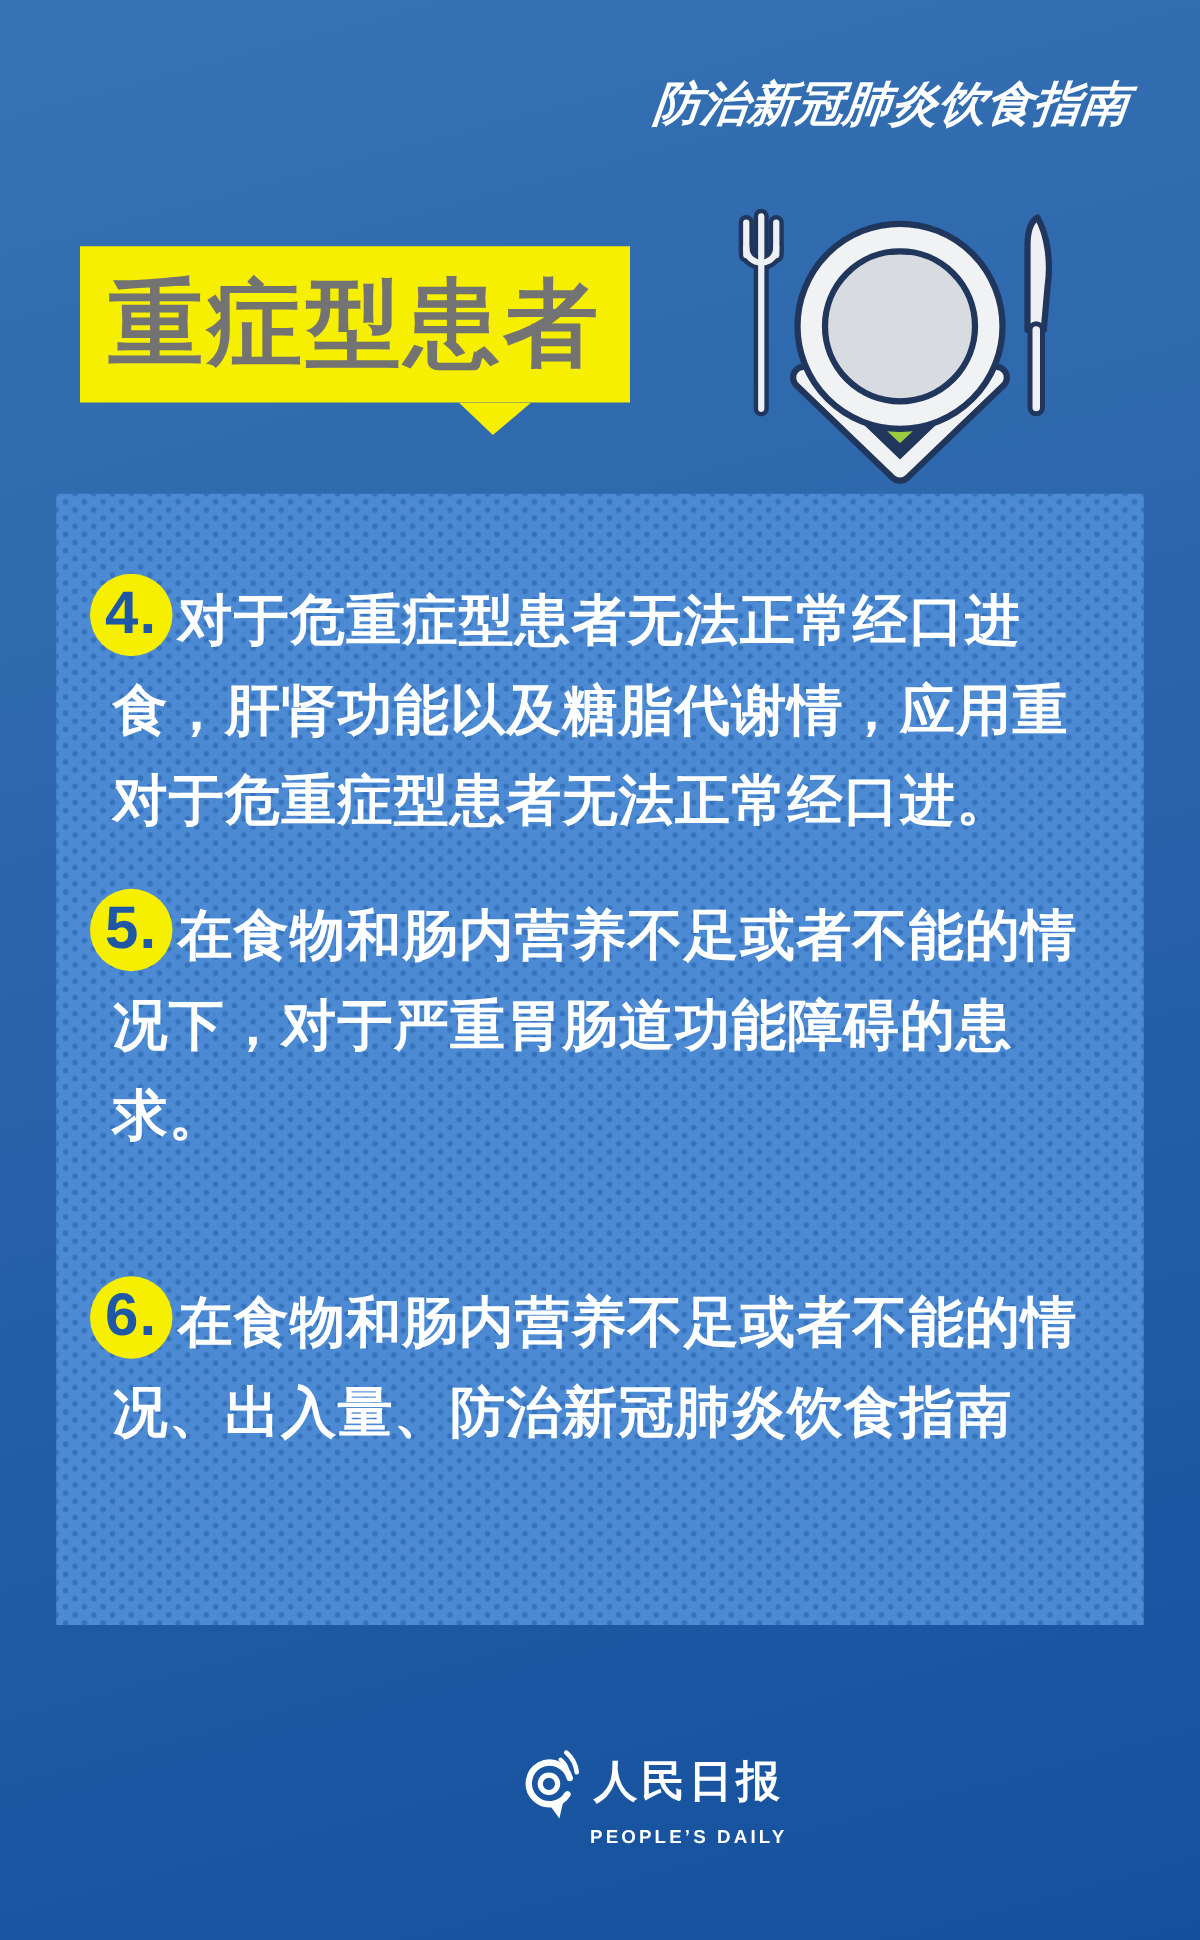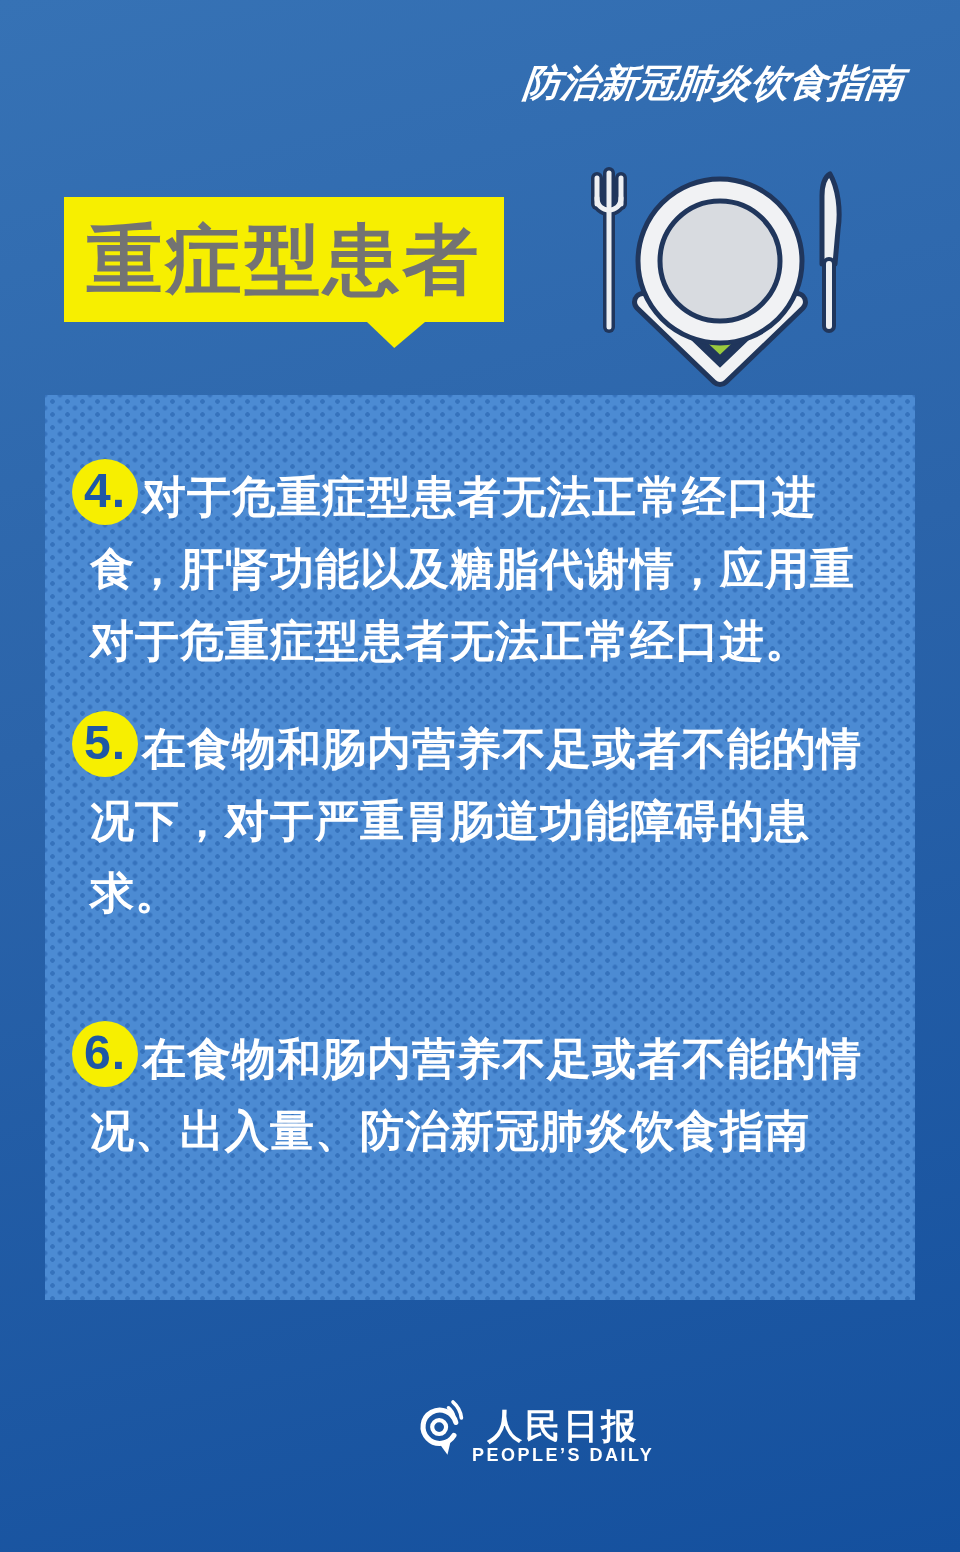--- a/index.html
+++ b/index.html
@@ -80,22 +80,22 @@
     position:absolute; left:416px; top:1396px;
     display:flex; align-items:flex-start;text-align:center;
   }
   .at-icon { width:50px; height:64px; flex:0 0 auto; }
   .logo-col { margin-left:6px; padding-top:12px; }
   .logo-cn {
     color:#ffffff; font-size:35px; font-weight:900;
     letter-spacing:3px; line-height:1; white-space:nowrap;
   }
   .logo-en {
-    color:#ffffff; font-size:18px; font-weight:bold;
-    letter-spacing:2.5px; margin-top:2px; white-space:nowrap;
+    color:#ffffff; font-size:15px; font-weight:bold;
+    letter-spacing:2.5px; margin-top:18px; white-space:nowrap;
   }
 </style>
 </head>
 <body>
 
 <div class="canvas">
 
   <div class="header-slogan">防治新冠肺炎饮食指南</div>
 
   <div class="title-bubble">

